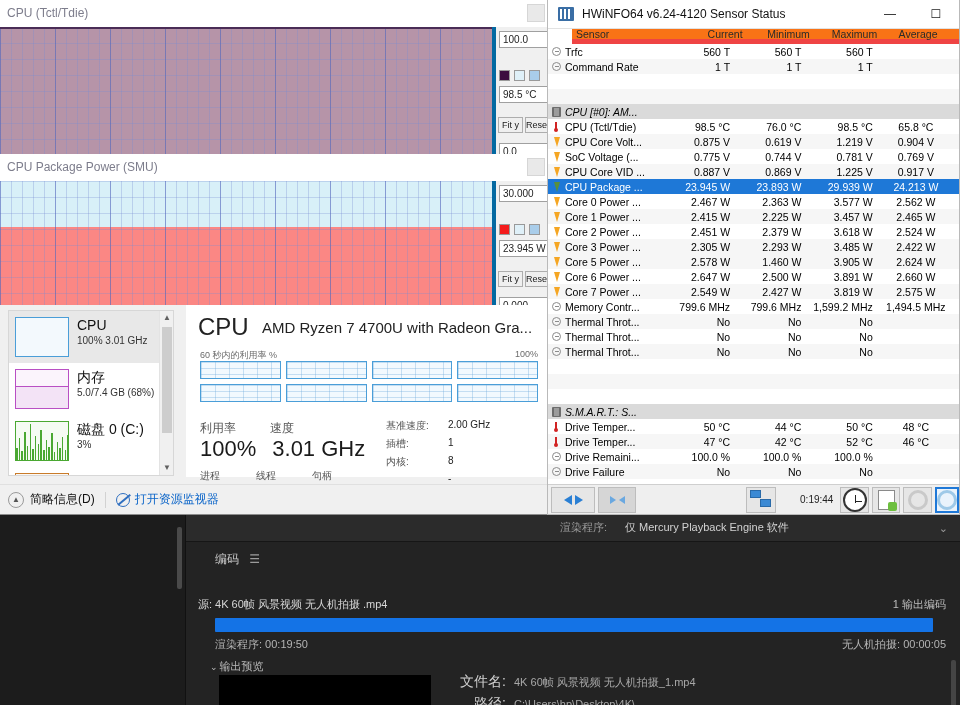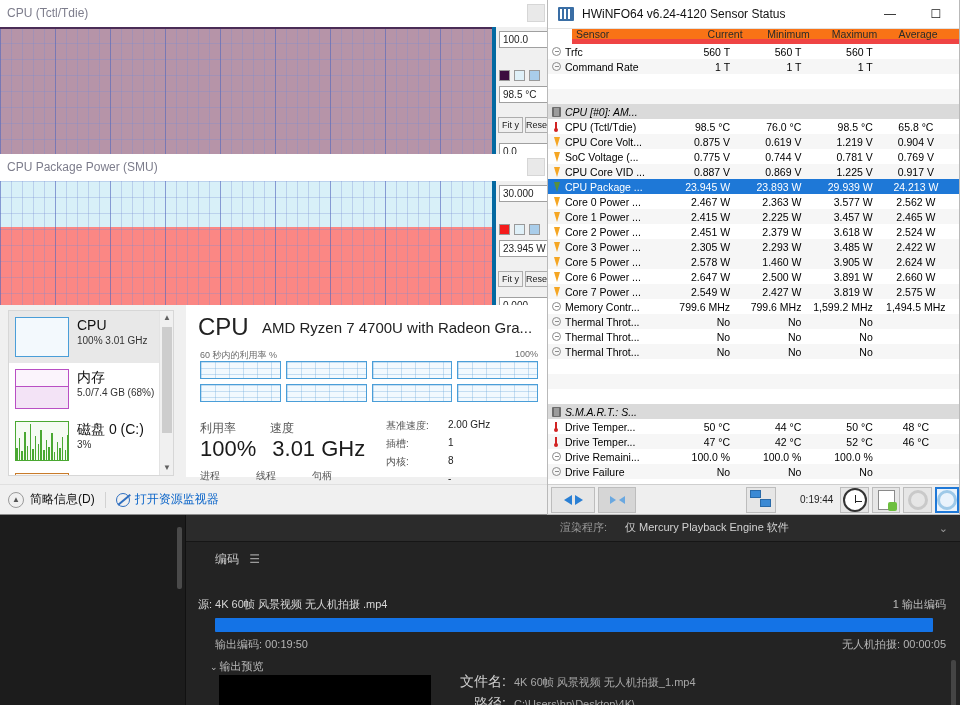--- a/index.html
+++ b/index.html
@@ -230,21 +230,21 @@
   <div class="pr-body">
     <div class="pr-section-title">
       <span>编码</span>
       <span class="pr-ham">☰</span>
     </div>
     <div class="pr-src">源: 4K 60帧 风景视频 无人机拍摄 .mp4</div>
     <div class="pr-outcount">1 输出编码</div>
     <div class="pr-progress-track">
       <div class="pr-progress-fill" id="enc-fill" style="width: 100%;"></div>
     </div>
-    <div class="pr-elapsed">输出编码: 00:19:50</div>
+    <div class="pr-elapsed">渲染程序: 00:19:50</div>
     <div class="pr-remain">无人机拍摄: 00:00:05</div>
     <div class="pr-outprev">
       <span class="tw">⌄</span><span>输出预览</span>
     </div>
     <div class="pr-thumb"></div>
     <div class="pr-meta" id="pr-meta">
         <div class="row"><span class="k">文件名:</span><span class="v">4K 60帧 风景视频 无人机拍摄_1.mp4</span></div>
         <div class="row"><span class="k">路径:</span><span class="v">C:\Users\hp\Desktop\4K\</span></div>
       </div>
     <div id="pr-right-scroll"></div>

